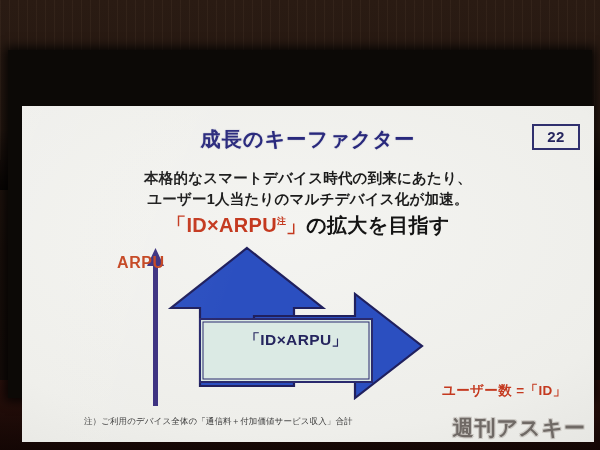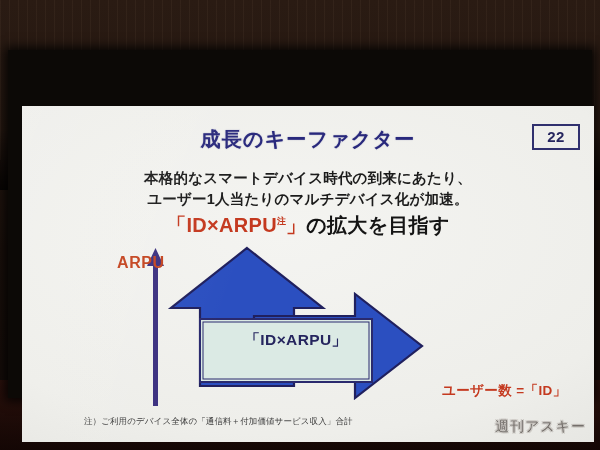--- a/index.html
+++ b/index.html
@@ -208,23 +208,23 @@
     color: #3a3a3a;
     font-size: 8.5px;
     letter-spacing: 0.1px;
     white-space: nowrap;
   }
 
   
   #watermark {
     position: absolute;
     right: 14px;
-    bottom: 14px;
-    font-size: 14px;
-    font-weight: normal;
+    bottom: 8px;
+    font-size: 21px;
+    font-weight: bold;
     color: rgba(40,32,30,0.55);
     letter-spacing: 1px;
     text-shadow:
       -1px -1px 0 rgba(196,192,188,0.8),
        1px -1px 0 rgba(196,192,188,0.8),
       -1px  1px 0 rgba(196,192,188,0.8),
        1px  1px 0 rgba(196,192,188,0.8);
     pointer-events: none;
   }
 </style>

